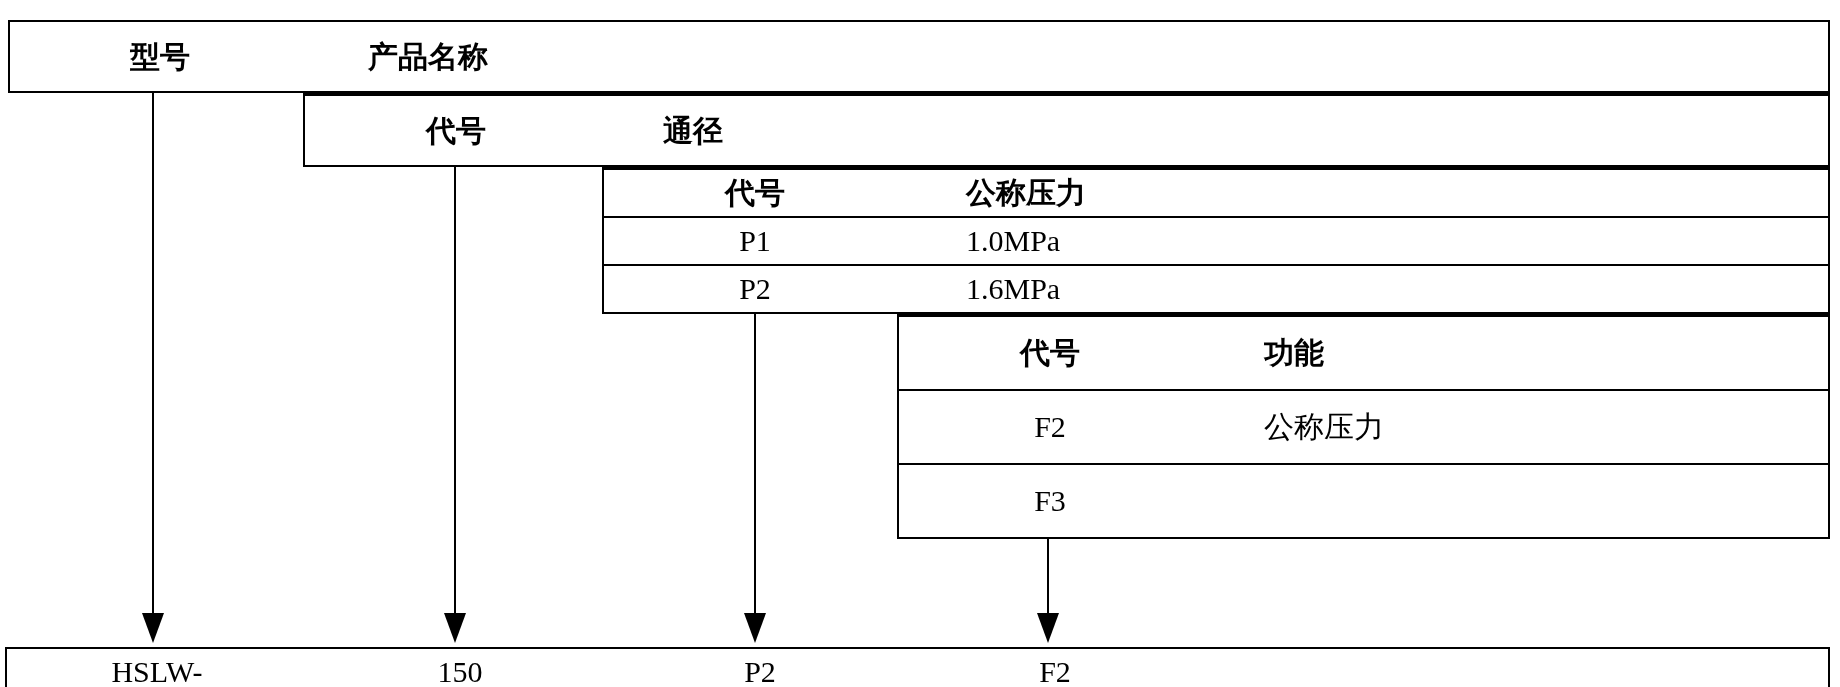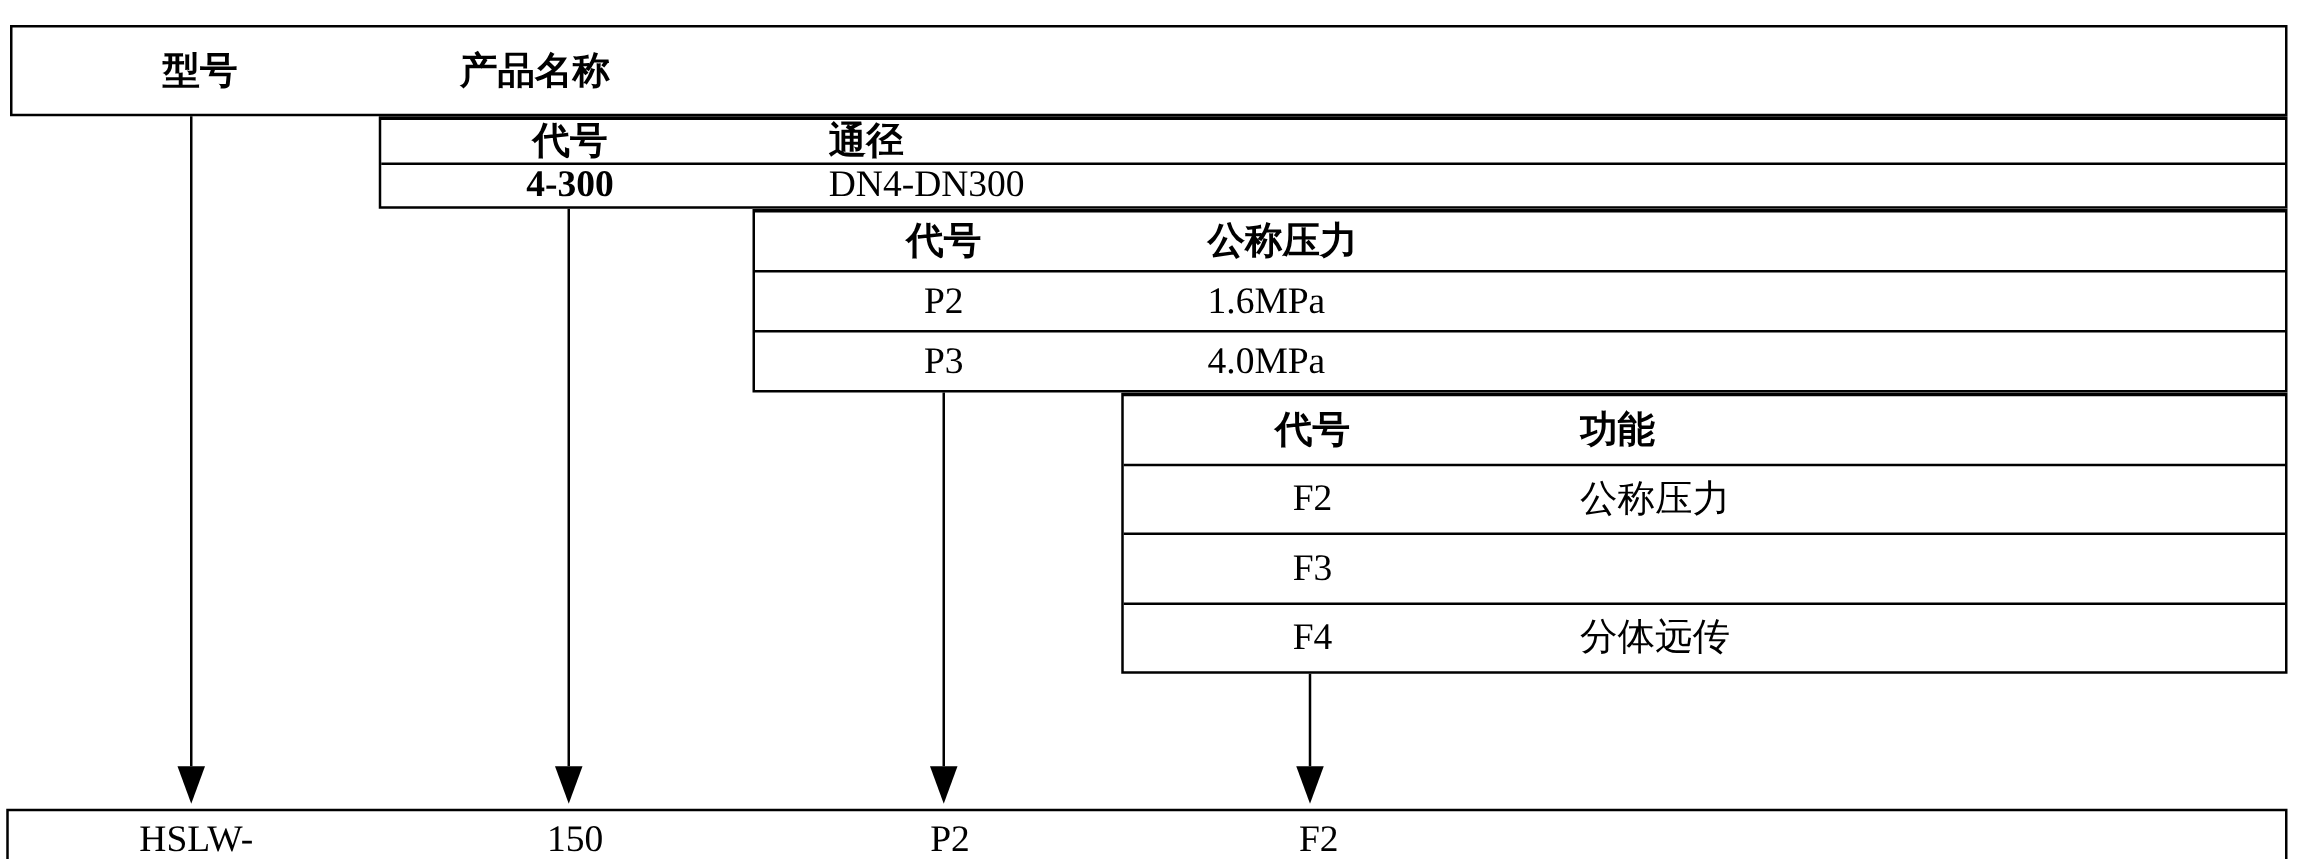--- a/index.html
+++ b/index.html
@@ -97,56 +97,48 @@
       <span class="c1">型号</span>
       <span class="c2">产品名称</span>
     </div>
   </div>
 
   <div class="tbl t2 overlap-top">
     <div class="row hdr">
       <span class="c1">代号</span>
       <span class="c2">通径</span>
     </div>
-    <div class="row">
-      <span class="c1 bold">4-300</span>
-      <span class="c2">DN4-DN300</span>
-    </div>
   </div>
 
   <div class="tbl t3 overlap-top">
     <div class="row hdr">
       <span class="c1">代号</span>
       <span class="c2">公称压力</span>
     </div>
     <div class="row">
+      <span class="c1">P1</span>
+      <span class="c2">1.0MPa</span>
+    </div>
+    <div class="row">
       <span class="c1">P2</span>
       <span class="c2">1.6MPa</span>
-    </div>
-    <div class="row">
-      <span class="c1">P3</span>
-      <span class="c2">4.0MPa</span>
     </div>
   </div>
 
   <div class="tbl t4 overlap-top">
     <div class="row hdr">
       <span class="c1">代号</span>
       <span class="c2">功能</span>
     </div>
     <div class="row">
       <span class="c1">F2</span>
       <span class="c2">公称压力</span>
     </div>
     <div class="row">
       <span class="c1">F3</span>
-    </div>
-    <div class="row">
-      <span class="c1">F4</span>
-      <span class="c2">分体远传</span>
     </div>
   </div>
 
   <div class="stem a1"></div>
   <div class="stem a2"></div>
   <div class="stem a3"></div>
   <div class="stem a4"></div>
   <div class="head a1"></div>
   <div class="head a2"></div>
   <div class="head a3"></div>

